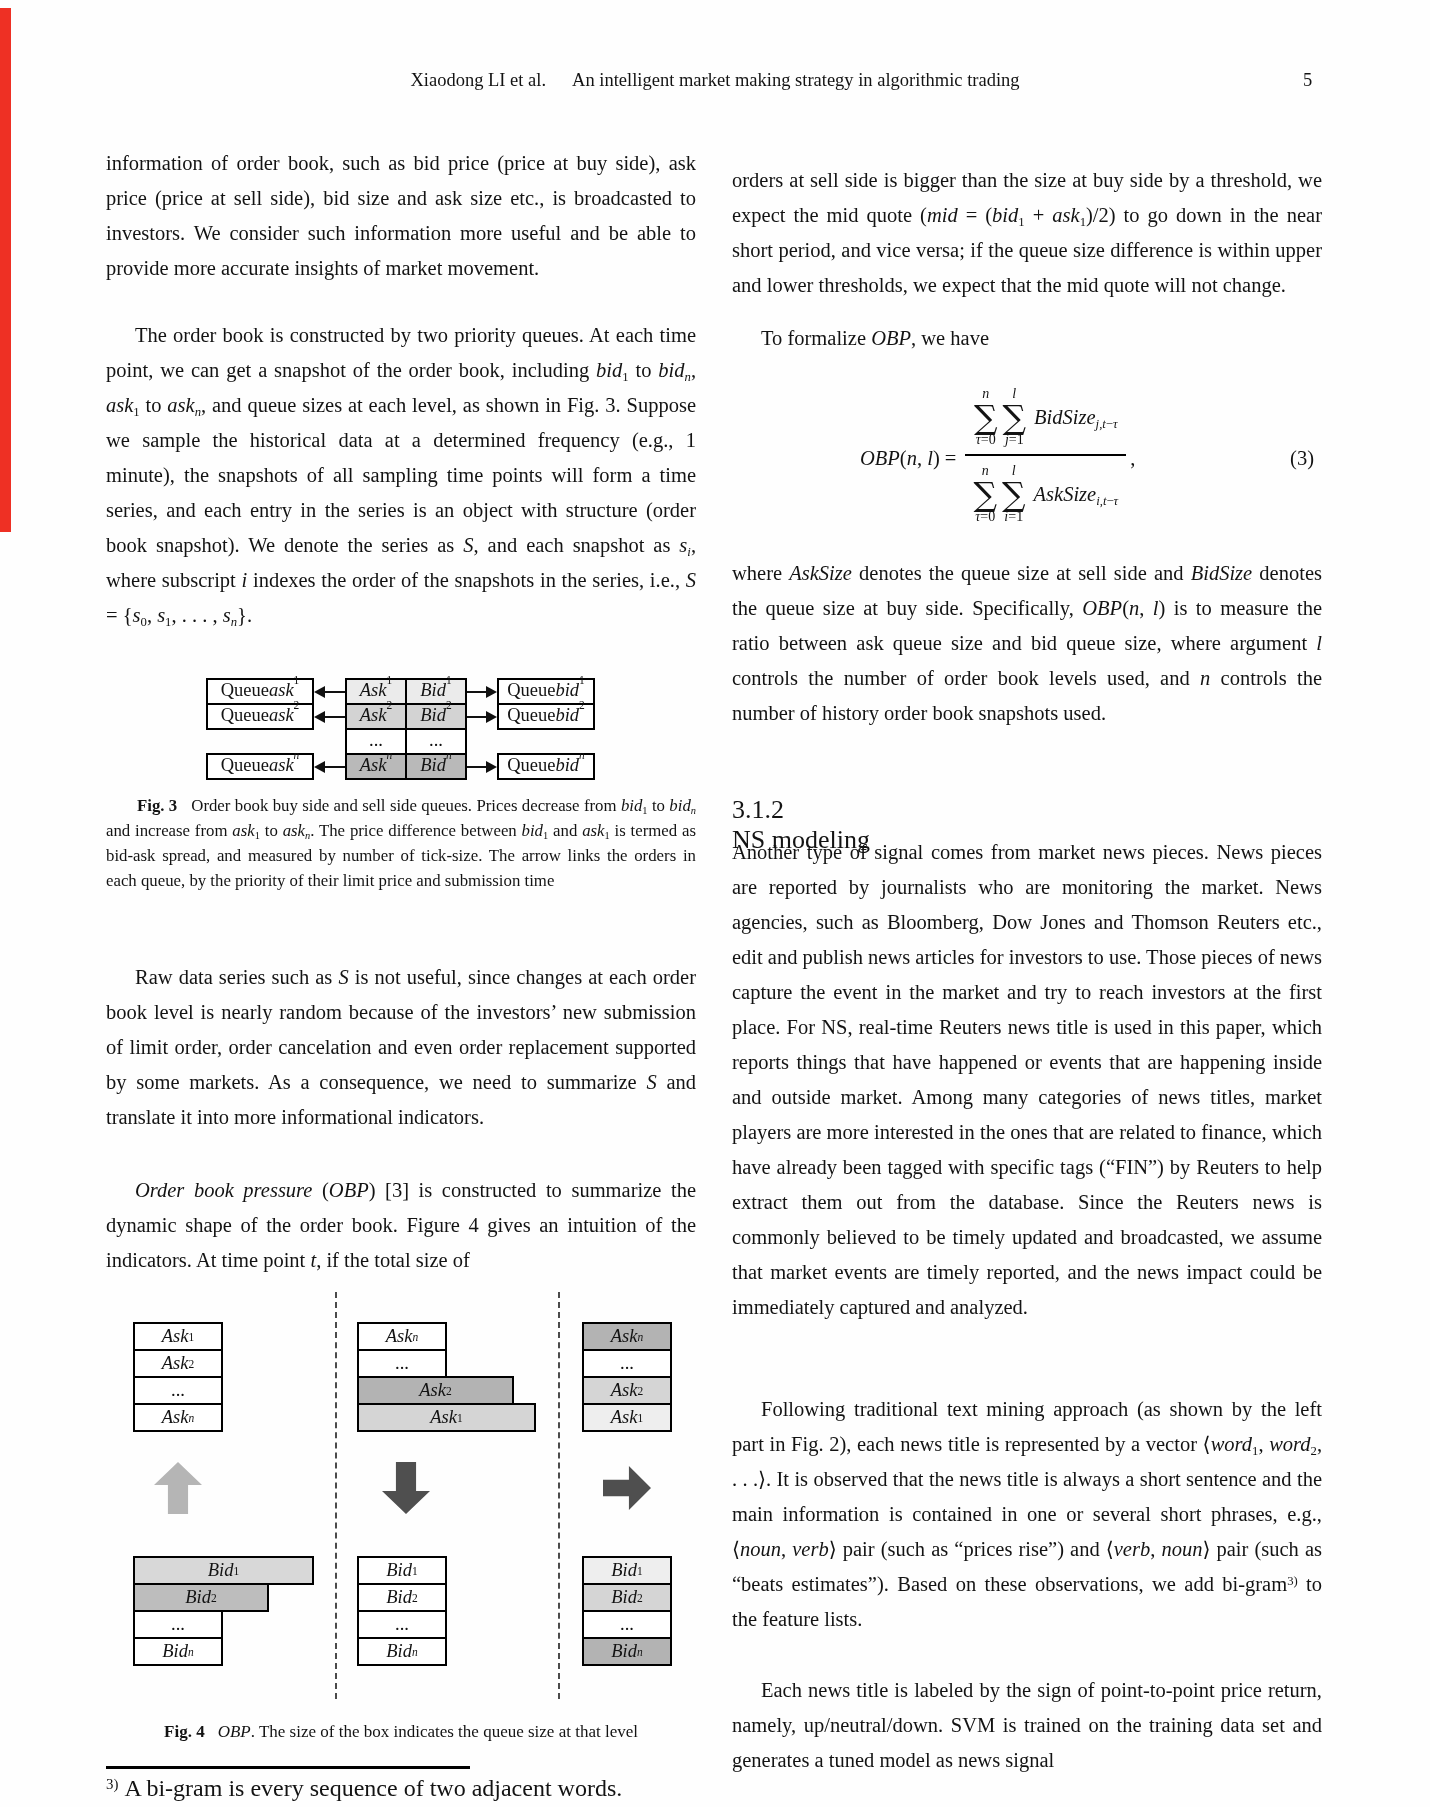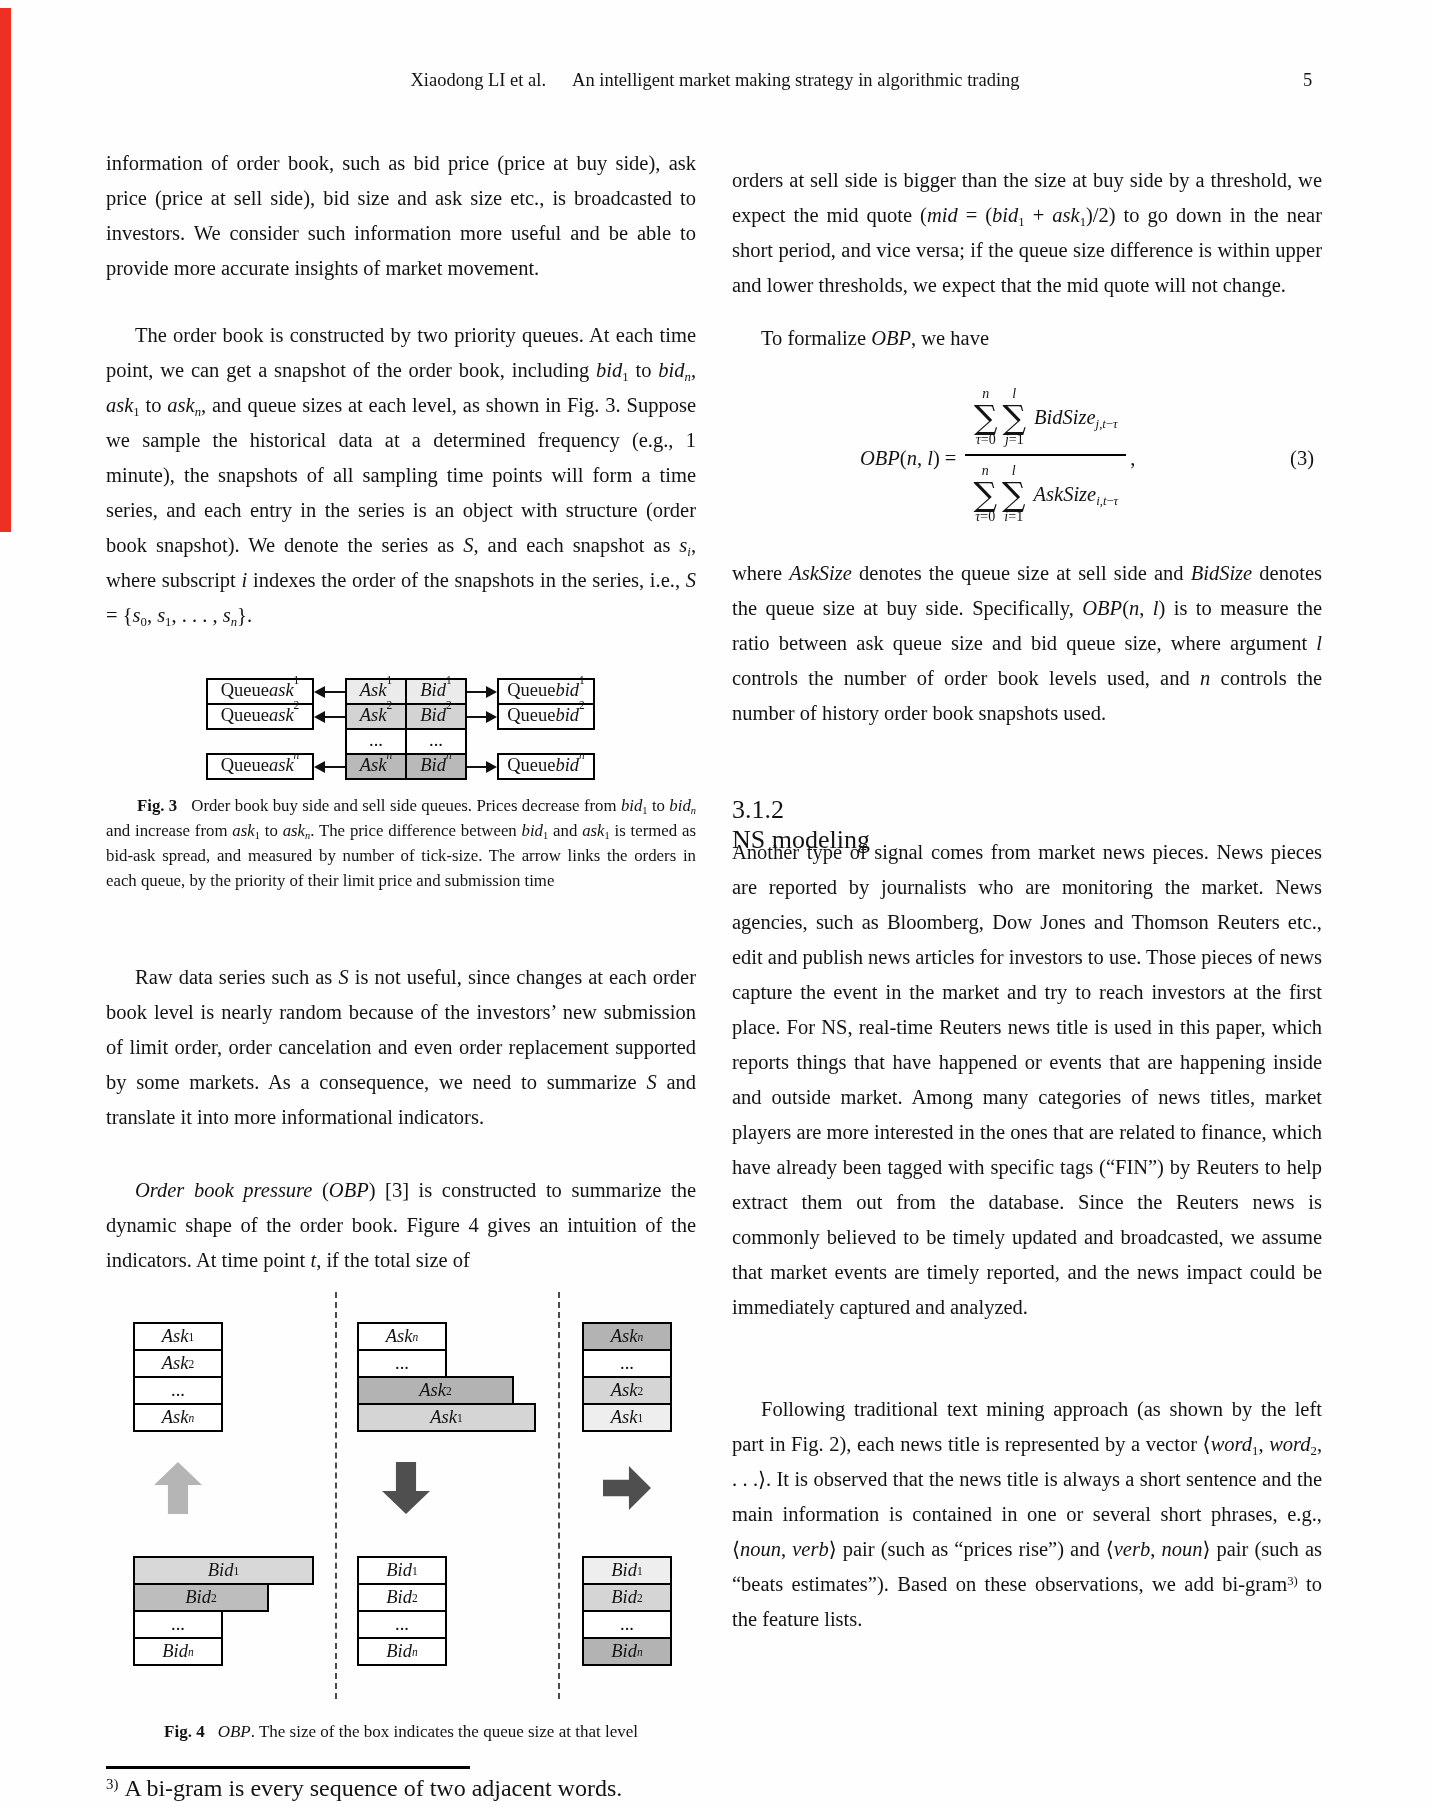--- a/index.html
+++ b/index.html
@@ -309,14 +309,15 @@
     </div>
 
     <p class="body blk" style="top:556px">where <i>AskSize</i> denotes the queue size at sell side and <i>BidSize</i> denotes the queue size at buy side. Specifically, <i>OBP</i>(<i>n</i>, <i>l</i>) is to measure the ratio between ask queue size and bid queue size, where argument <i>l</i> controls the number of order book levels used, and <i>n</i> controls the number of history order book snapshots used.</p>
 
     <div class="heading blk" style="top:795px">
       <span class="num">3.1.2</span><span>NS modeling</span>
     </div>
 
     <p class="body blk" style="top:835px">Another type of signal comes from market news pieces. News pieces are reported by journalists who are monitoring the market. News agencies, such as Bloomberg, Dow Jones and Thomson Reuters etc., edit and publish news articles for investors to use. Those pieces of news capture the event in the market and try to reach investors at the first place. For NS, real-time Reuters news title is used in this paper, which reports things that have happened or events that are happening inside and outside market. Among many categories of news titles, market players are more interested in the ones that are related to finance, which have already been tagged with specific tags (“FIN”) by Reuters to help extract them out from the database. Since the Reuters news is commonly believed to be timely updated and broadcasted, we assume that market events are timely reported, and the news impact could be immediately captured and analyzed.</p>
     <p class="body blk indent" style="top:1392px">Following traditional text mining approach (as shown by the left part in Fig. 2), each news title is represented by a vector ⟨<i>word</i><sub>1</sub>, <i>word</i><sub>2</sub>, . . .⟩. It is observed that the news title is always a short sentence and the main information is contained in one or several short phrases, e.g., ⟨<i>noun</i>, <i>verb</i>⟩ pair (such as “prices rise”) and ⟨<i>verb</i>, <i>noun</i>⟩ pair (such as “beats estimates”). Based on these observations, we add bi-gram<sup>3)</sup> to the feature lists.</p>
+    <p class="body blk indent" style="top:1673px">Each news title is labeled by the sign of point-to-point price return, namely, up/neutral/down. SVM is trained on the training data set and generates a tuned model as news signal</p>
   </div>
 </div>
 
 </body></html>

